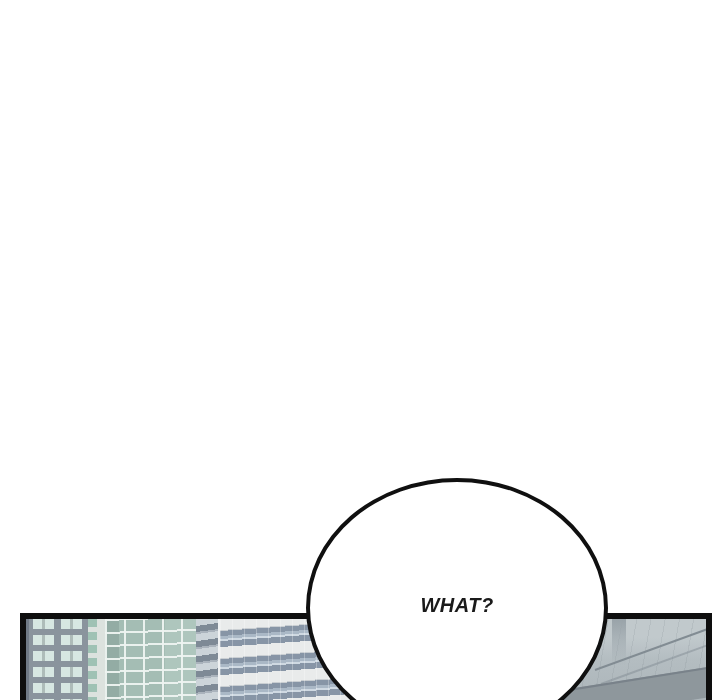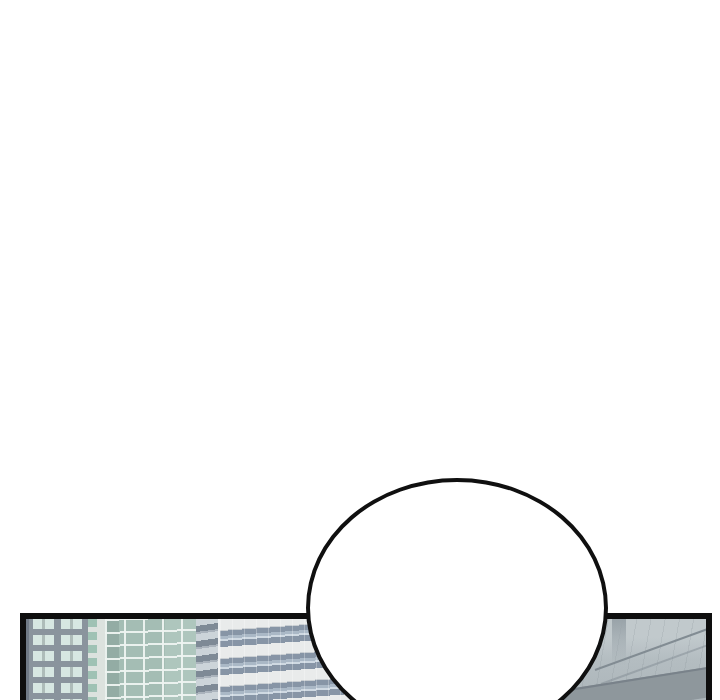--- a/index.html
+++ b/index.html
@@ -112,14 +112,15 @@
       <div class="bld bld-f">
         <div class="wall-dark-strip"></div>
         <div class="wall-line-1"></div>
         <div class="wall-line-2"></div>
         <div class="wall-bottom-band"></div>
       </div>
     </div>
   </div>
 
   <div class="bubble"></div>
+  <div class="bubble-text">WHAT?</div>
 
 </div>
 
 </body></html>

